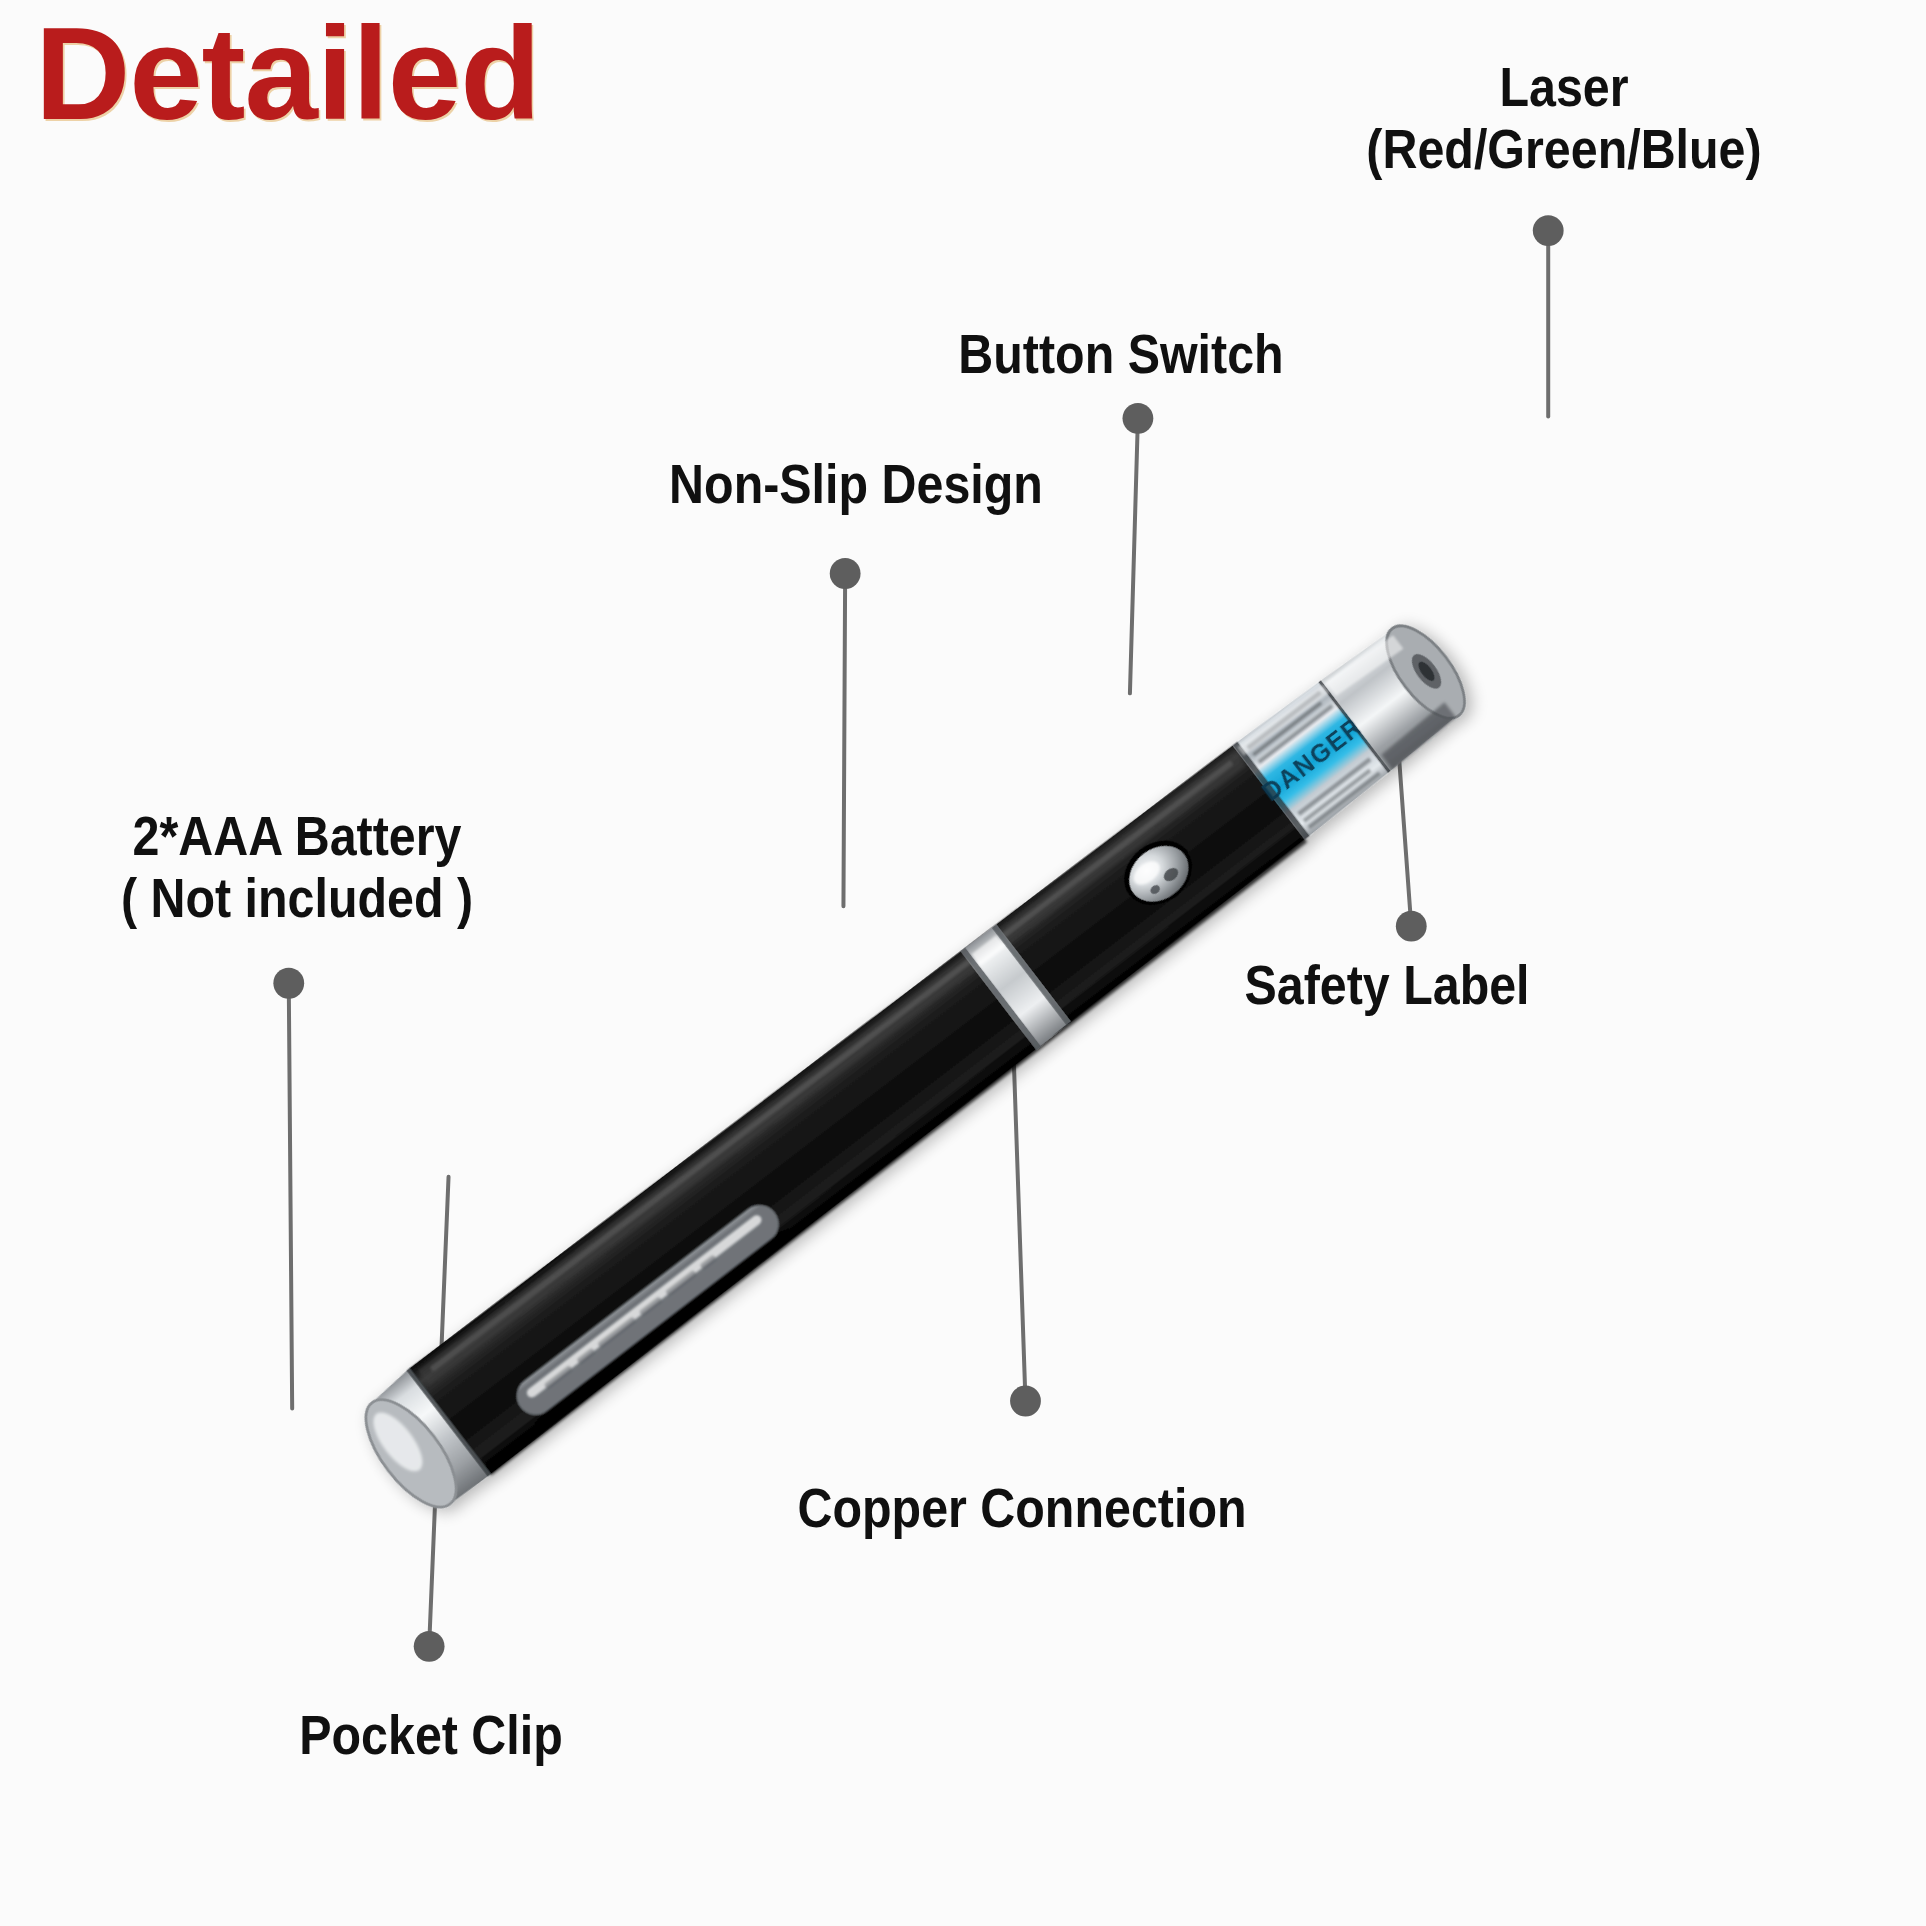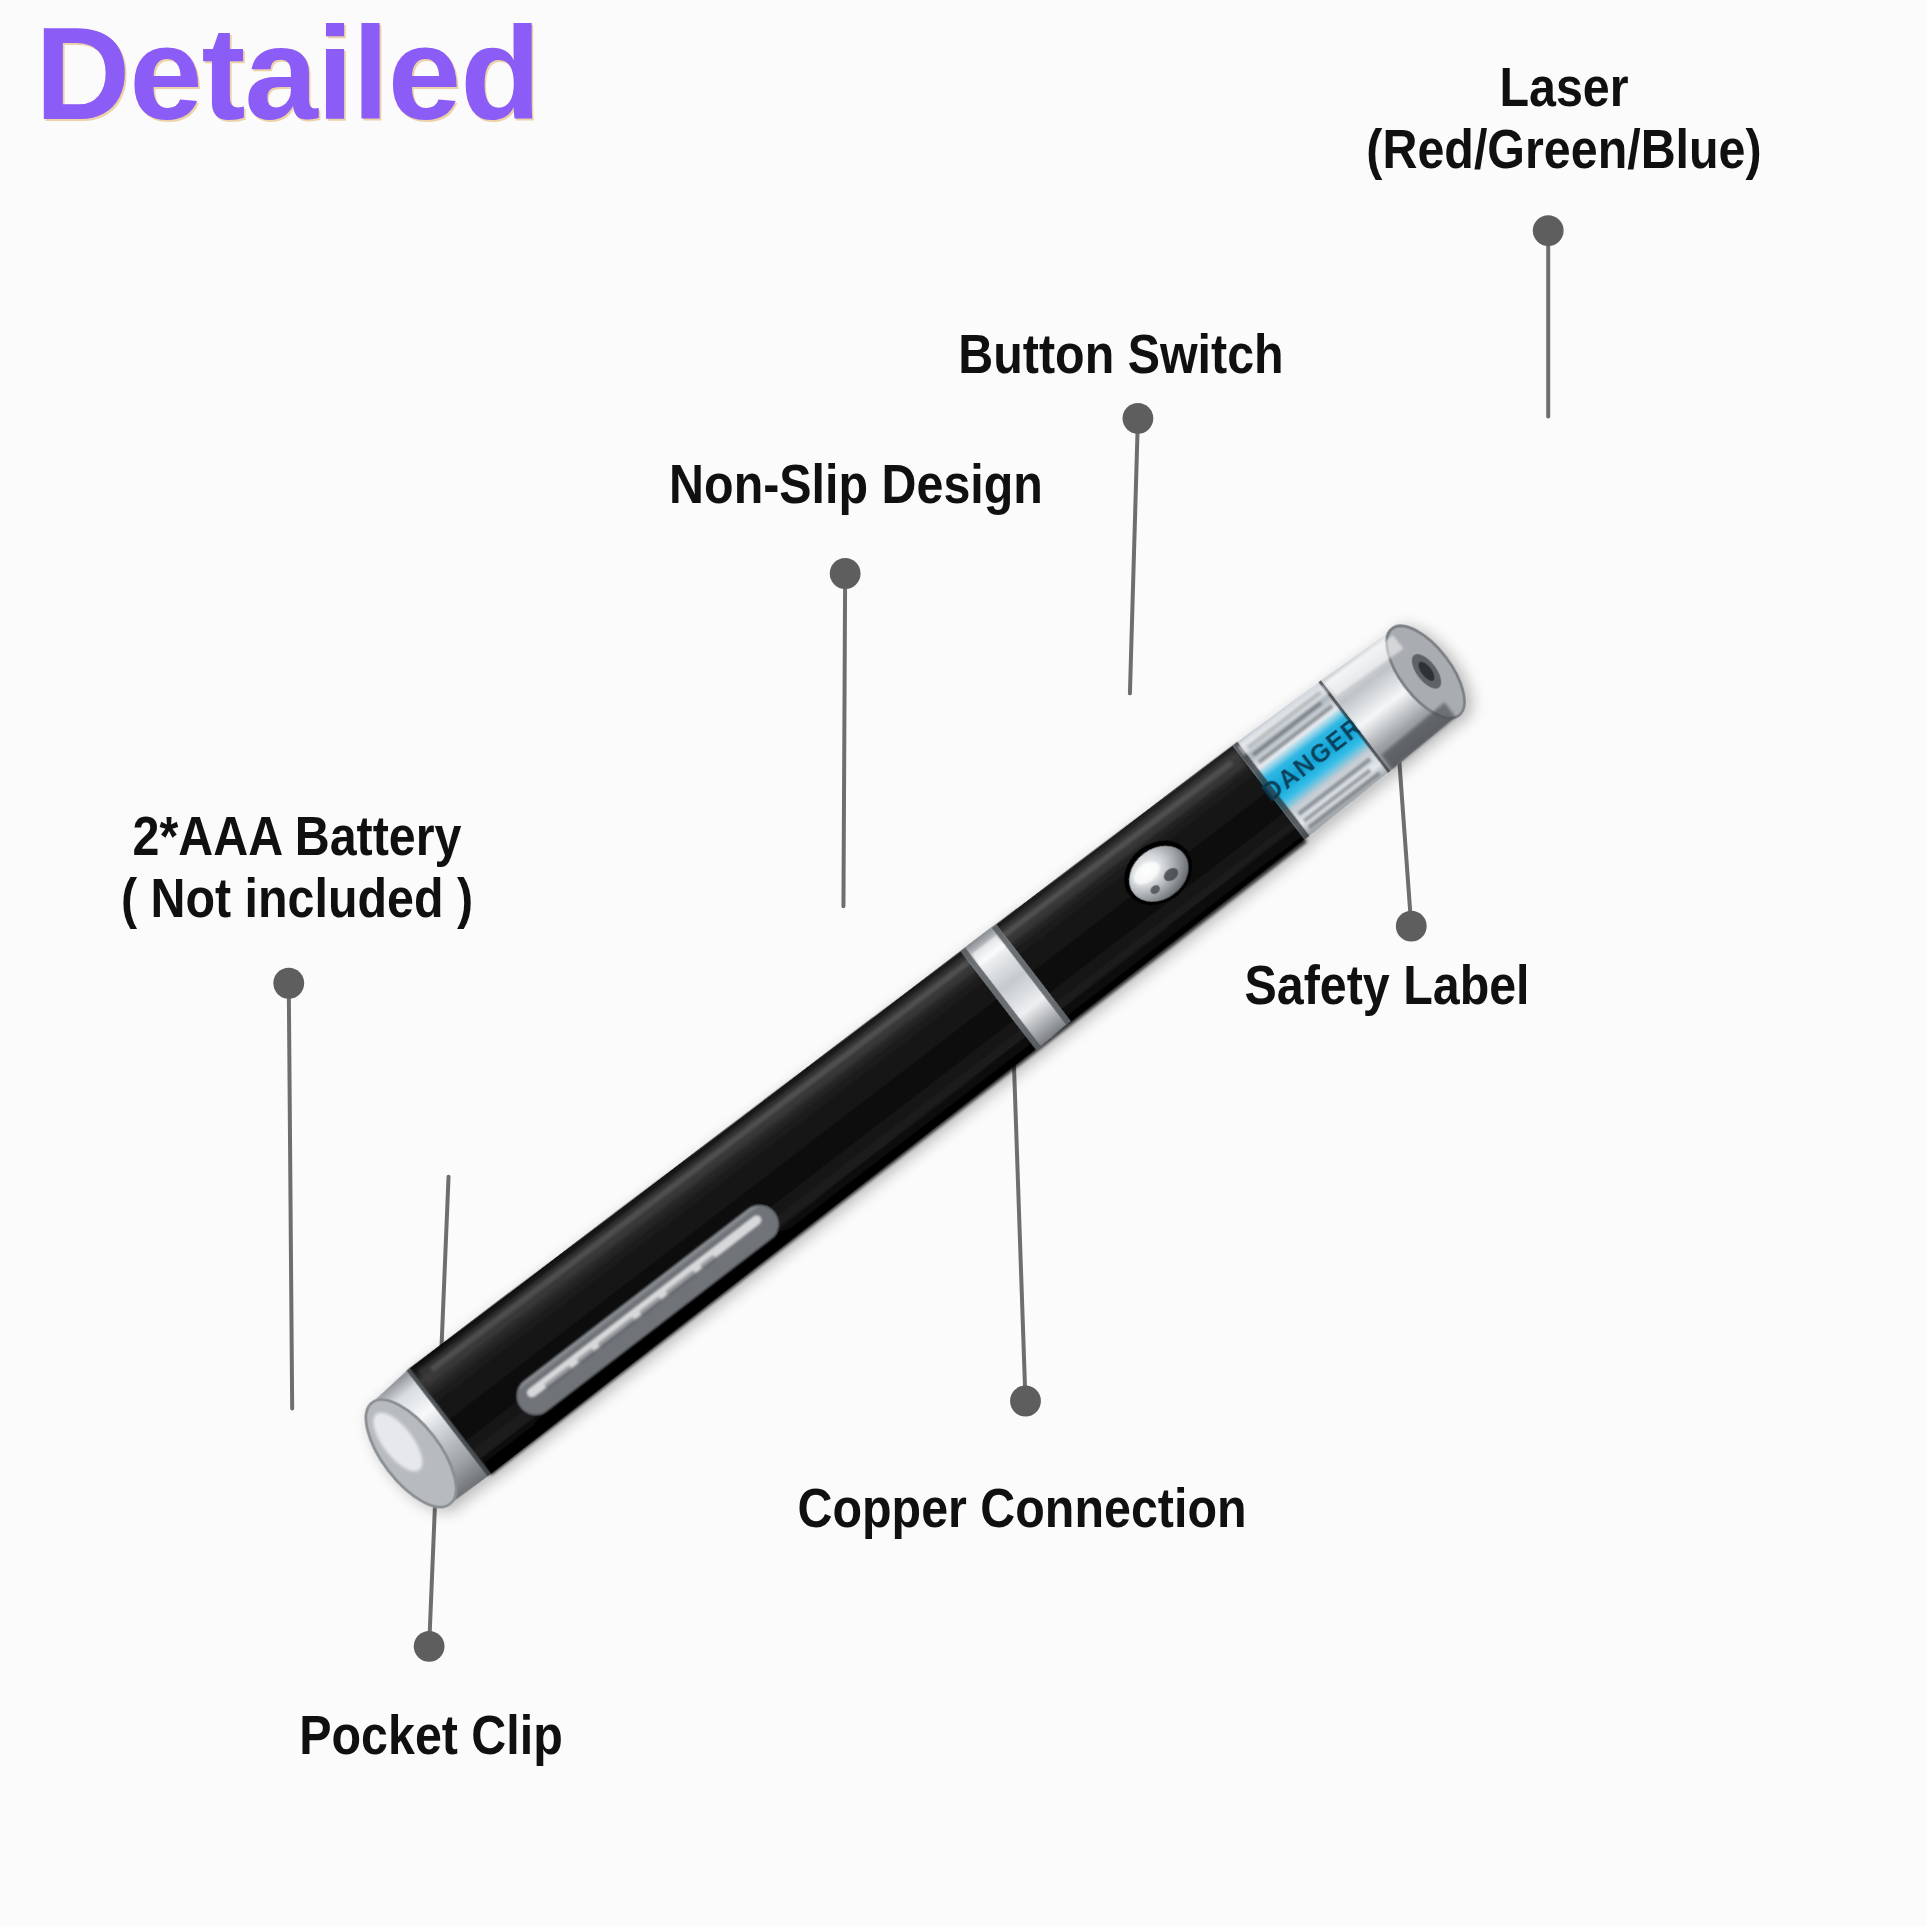--- a/index.html
+++ b/index.html
@@ -17,21 +17,21 @@
   }
 
   
   #title {
     position: absolute;
     left: 35px;
     top: 4.6px;
     font-size: 132px;
     font-weight: bold;
     letter-spacing: -1.1px;
-    color: #8b5cf6;
+    color: #b91c1c;
     text-shadow: 1.7px 1.7px 0 rgba(212,134,12,0.35);
     white-space: nowrap;
     line-height: 1.05;
   }
 
   
   .label {
     position: absolute;
     font-weight: bold;
     color: #101010;

